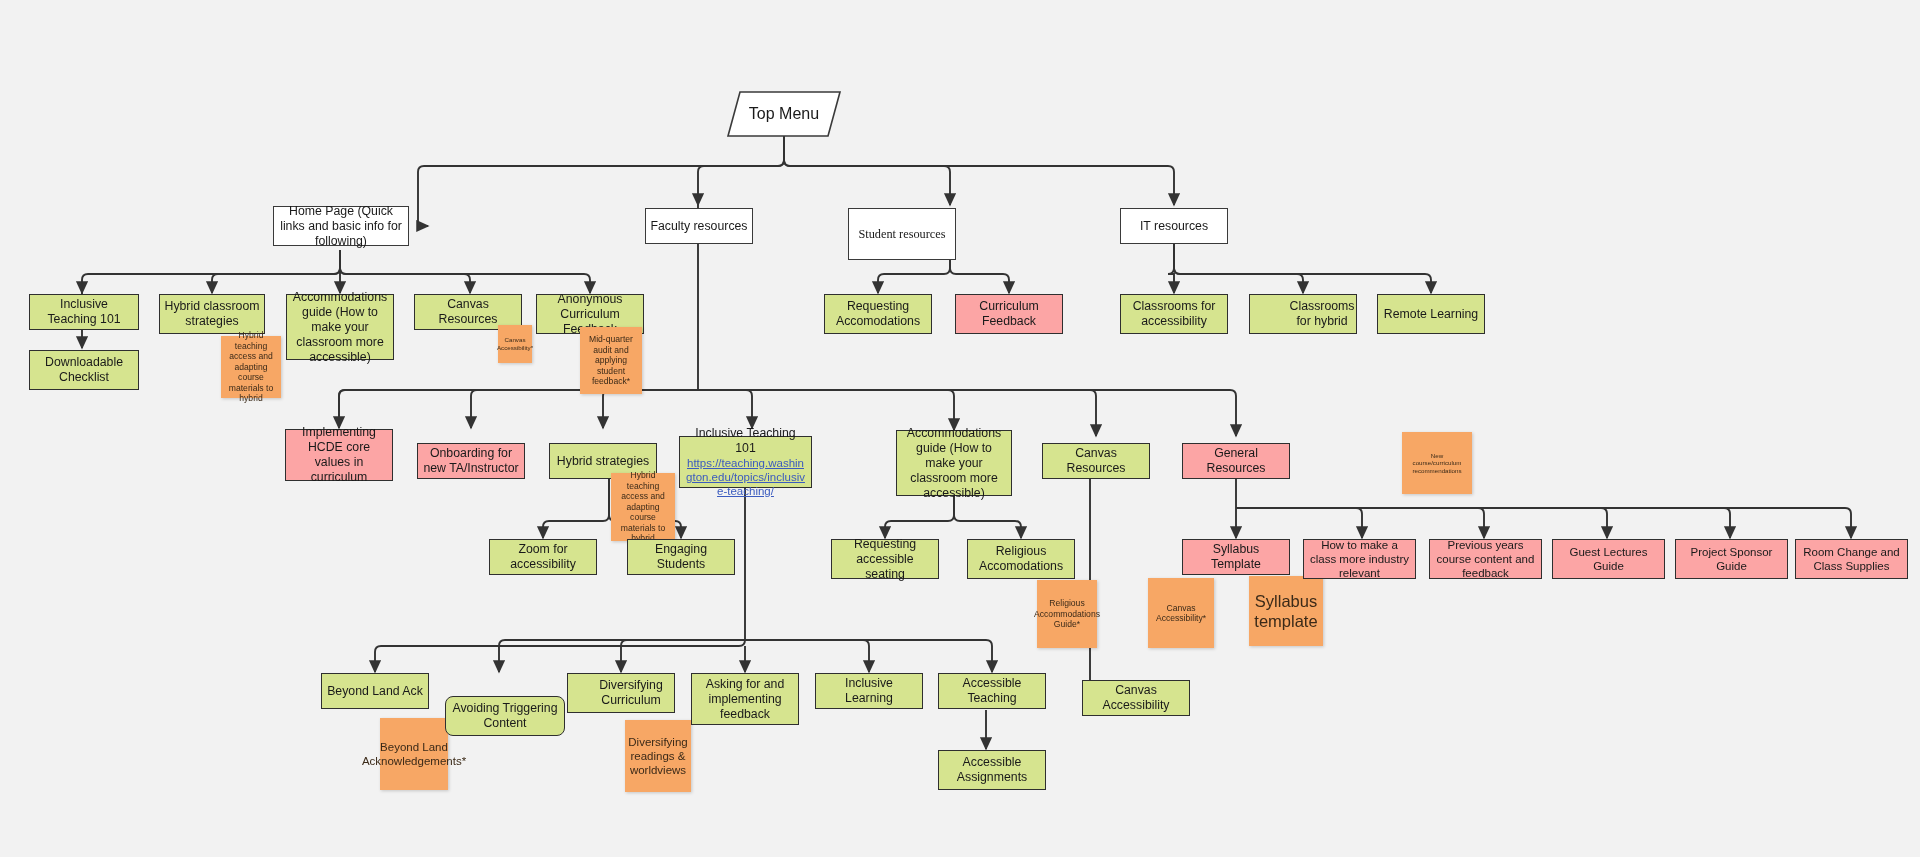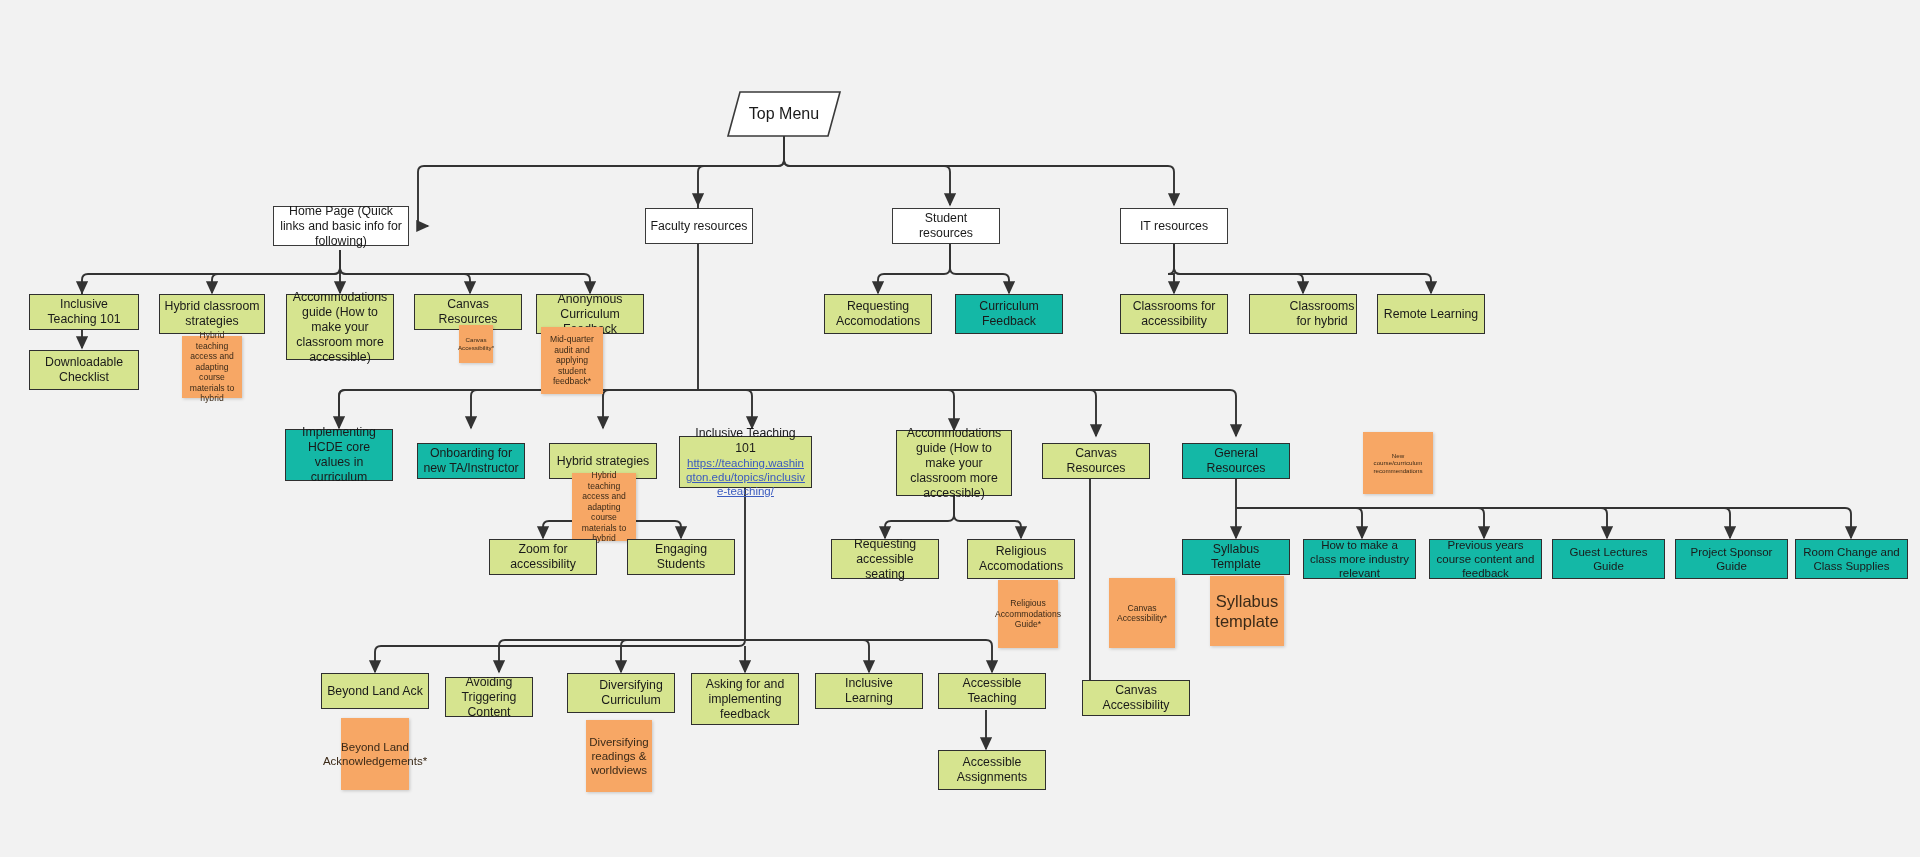--- a/index.html
+++ b/index.html
@@ -20,26 +20,27 @@
     align-items:center;
     justify-content:center;
     text-align:center;
     border:1.6px solid #333333;
     color:#1a1a1a;
     line-height:1.22;
     padding:2px 4px;
     box-shadow:0 0 0 rgba(0,0,0,0);
   }
   .green{background:#d6e48f;border-color:#2f2f2f;}
-  .yellow{background:#14b8a6;border-color:#2f2f2f;}
+  .yellow{background:#fca5a5;border-color:#2f2f2f;}
   .white{background:#ffffff;border-color:#3a3a3a;border-width:1.3px;}
   .orange{
     background:#f7a765;border:none;
     color:#3b2a18;
     box-shadow:1px 1px 3px rgba(0,0,0,0.18);
+    margin-left:39px;
   }
   .paral{
     background:#ffffff;border:none;
   }
   .paral .shape{
     position:absolute;inset:0;
   }
   .paral span{position:relative;z-index:2;}
   .link{color:#3b5bbf;text-decoration:underline;word-break:break-all;display:block;}
   .t11{font-size:11.5px;}
@@ -141,21 +142,21 @@
   </div>
 
   <div class="node white t12" style="left:273px;top:206px;width:136px;height:40px;">
     <span class="inner">Home Page (Quick links and basic info for  following)</span>
   </div>
 
   <div class="node white t12" style="left:645px;top:208px;width:108px;height:36px;">
     <span class="inner">Faculty resources</span>
   </div>
 
-  <div class="node white t12" style="left:892px;top:208px;width:108px;height:36px;">
+  <div class="node white t12" style="left:848px;top:208px;width:108px;height:52px;font-family:Liberation Serif, serif;">
     <span class="inner">Student resources</span>
   </div>
 
   <div class="node white t12" style="left:1120px;top:208px;width:108px;height:36px;">
     <span class="inner">IT resources</span>
   </div>
 
   <div class="node green t12" style="left:29px;top:294px;width:110px;height:36px;">
     <span class="inner">Inclusive Teaching 101</span>
   </div>
@@ -306,21 +307,21 @@
   </div>
 
   <div class="node green t12" style="left:321px;top:673px;width:108px;height:36px;">
     <span class="inner">Beyond Land Ack</span>
   </div>
 
   <div class="node orange t11" style="left:341px;top:718px;width:68px;height:72px;">
     <span class="inner">Beyond Land Acknowledgements*</span>
   </div>
 
-  <div class="node green t12" style="left:445px;top:677px;width:88px;height:40px;">
+  <div class="node green t12" style="left:445px;top:696px;width:120px;height:40px;border-radius:8px;">
     <span class="inner">Avoiding Triggering Content</span>
   </div>
 
   <div class="node green t12" style="left:567px;top:673px;width:108px;height:40px;padding-left:24px;">
     <span class="inner">Diversifying Curriculum</span>
   </div>
 
   <div class="node orange t11" style="left:586px;top:720px;width:66px;height:72px;">
     <span class="inner">Diversifying readings &amp; worldviews</span>
   </div>

